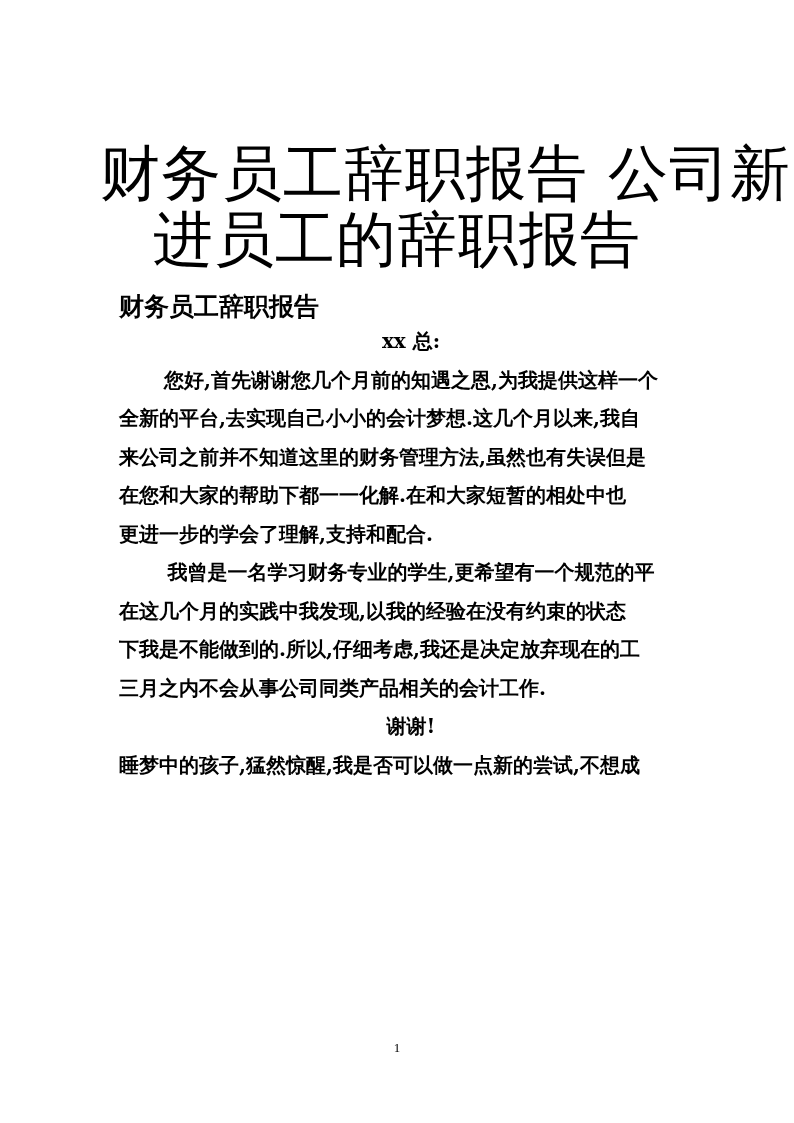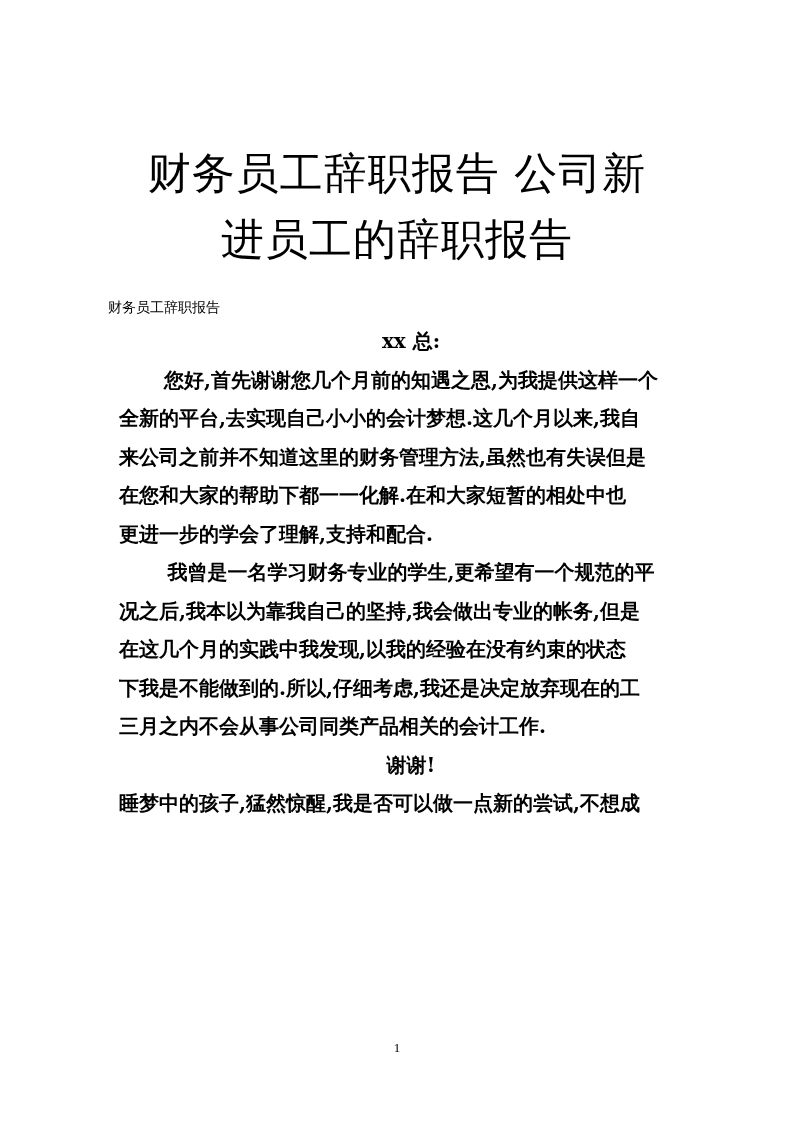--- a/index.html
+++ b/index.html
@@ -20,44 +20,44 @@
       left: 0; top: 0;
       width: 794px;
       height: 1123px;
     }
     .title {
       position: absolute;
       left: 100px;
       width: 594px;
       top: 140px;
       text-align: center;
-      font-size: 43px;
+      font-size: 60px;
       line-height: 66px;
       font-weight: normal;
       margin: 0;
       letter-spacing: 1px;
     }
     .title .line { display: block; white-space: nowrap; }
     .body-text {
       position: absolute;
       left: 119px;
       width: 560px;
       font-size: 20px;
       line-height: 38.5px;
       white-space: nowrap;
       font-weight: bold;
       -webkit-font-smoothing: none;
     }
     .subtitle {
       position: absolute;
-      left: 108px;
+      left: 119px;
       top: 292px;
-      font-size: 14px;
+      font-size: 25px;
       line-height: 30px;
-      font-weight: normal;
+      font-weight: bold;
       white-space: nowrap;
     }
     .line-row { display: block; height: 38.5px; }
     .indent { padding-left: 24px; text-align: center; }
     .page-number {
       position: absolute;
       top: 1040px;
       left: 0;
       width: 794px;
       text-align: center;
@@ -77,21 +77,20 @@
   <div class="subtitle">财务员工辞职报告</div>
 
   <div class="body-text" style="top: 322px;">
     <span class="line-row indent">xx 总:</span>
     <span class="line-row indent">您好,首先谢谢您几个月前的知遇之恩,为我提供这样一个</span>
     <span class="line-row">全新的平台,去实现自己小小的会计梦想.这几个月以来,我自</span>
     <span class="line-row">来公司之前并不知道这里的财务管理方法,虽然也有失误但是</span>
     <span class="line-row">在您和大家的帮助下都一一化解.在和大家短暂的相处中也</span>
     <span class="line-row">更进一步的学会了理解,支持和配合.</span>
     <span class="line-row indent">我曾是一名学习财务专业的学生,更希望有一个规范的平</span>
-    <span class="line-row">况之后,我本以为靠我自己的坚持,我会做出专业的帐务,但是</span>
     <span class="line-row">在这几个月的实践中我发现,以我的经验在没有约束的状态</span>
     <span class="line-row">下我是不能做到的.所以,仔细考虑,我还是决定放弃现在的工</span>
     <span class="line-row">三月之内不会从事公司同类产品相关的会计工作.</span>
     <span class="line-row indent">谢谢!</span>
     <span class="line-row">睡梦中的孩子,猛然惊醒,我是否可以做一点新的尝试,不想成</span>
   </div>
 
   <div class="page-number">1</div>
 </div>
 

